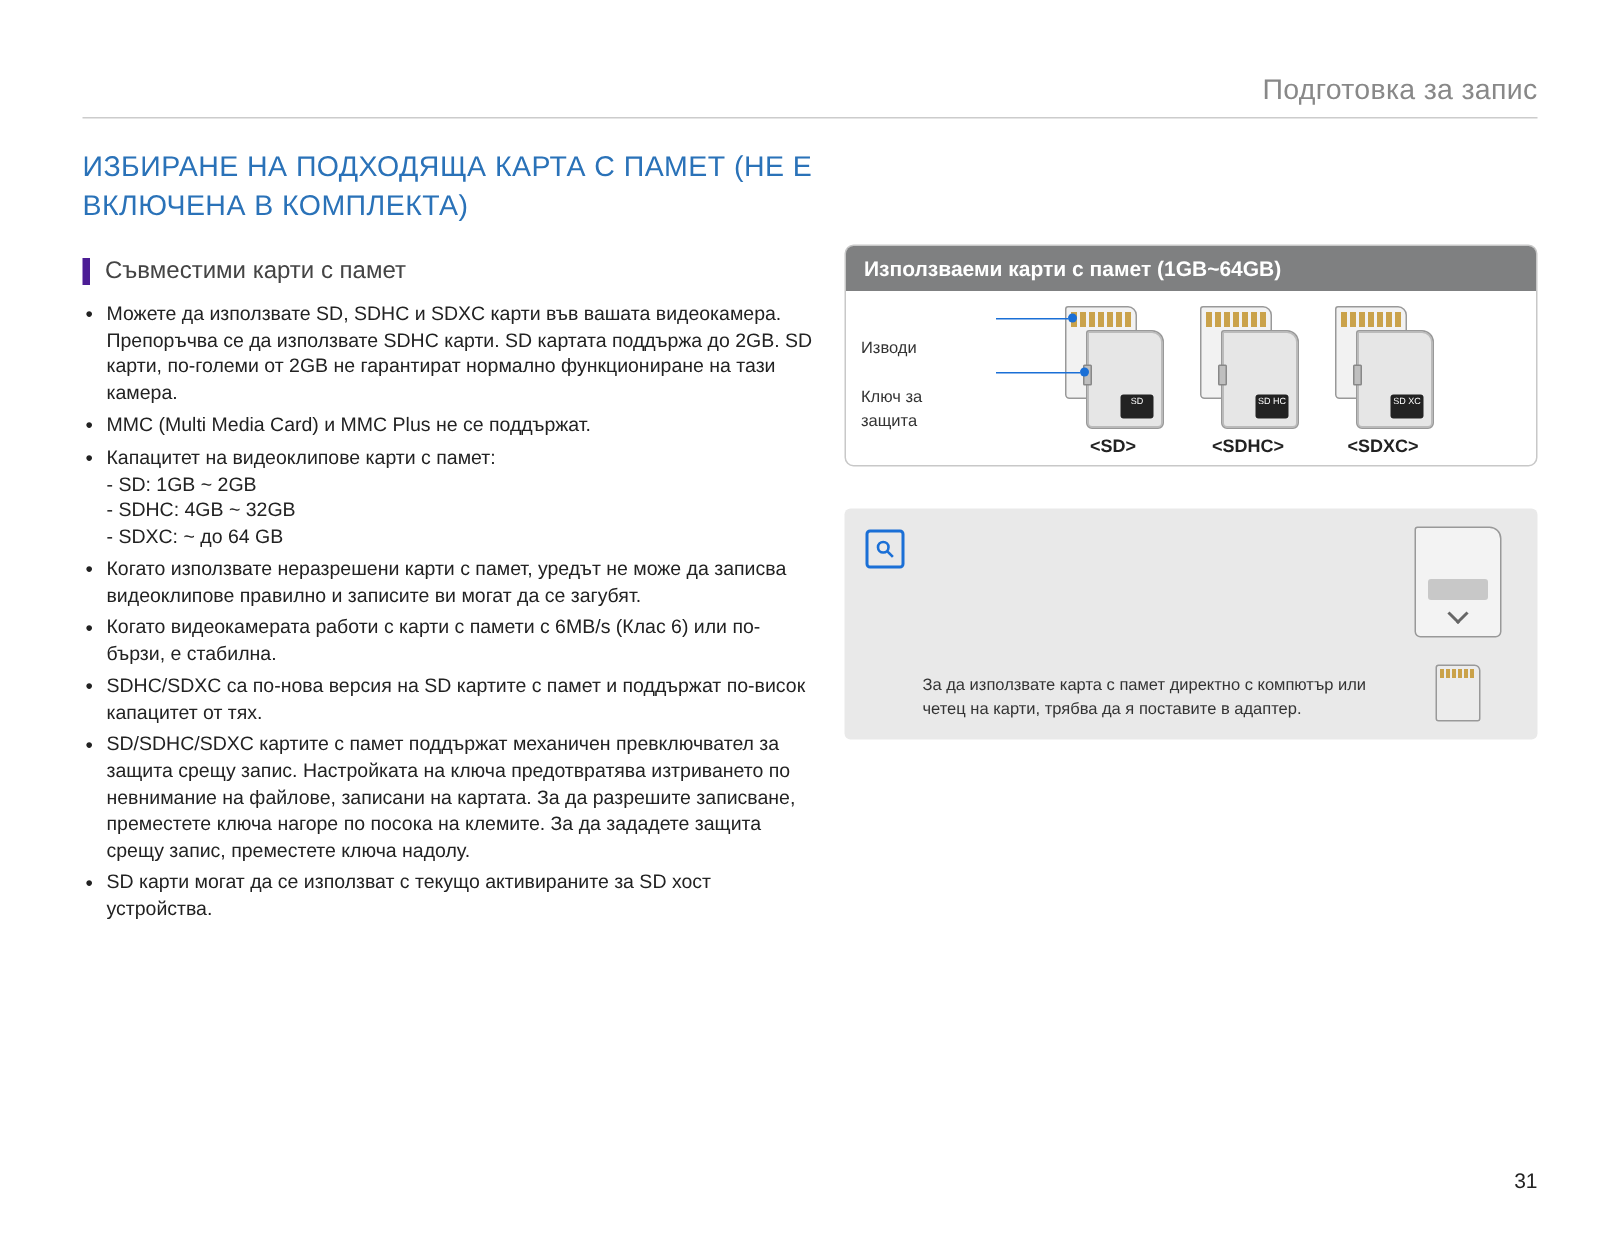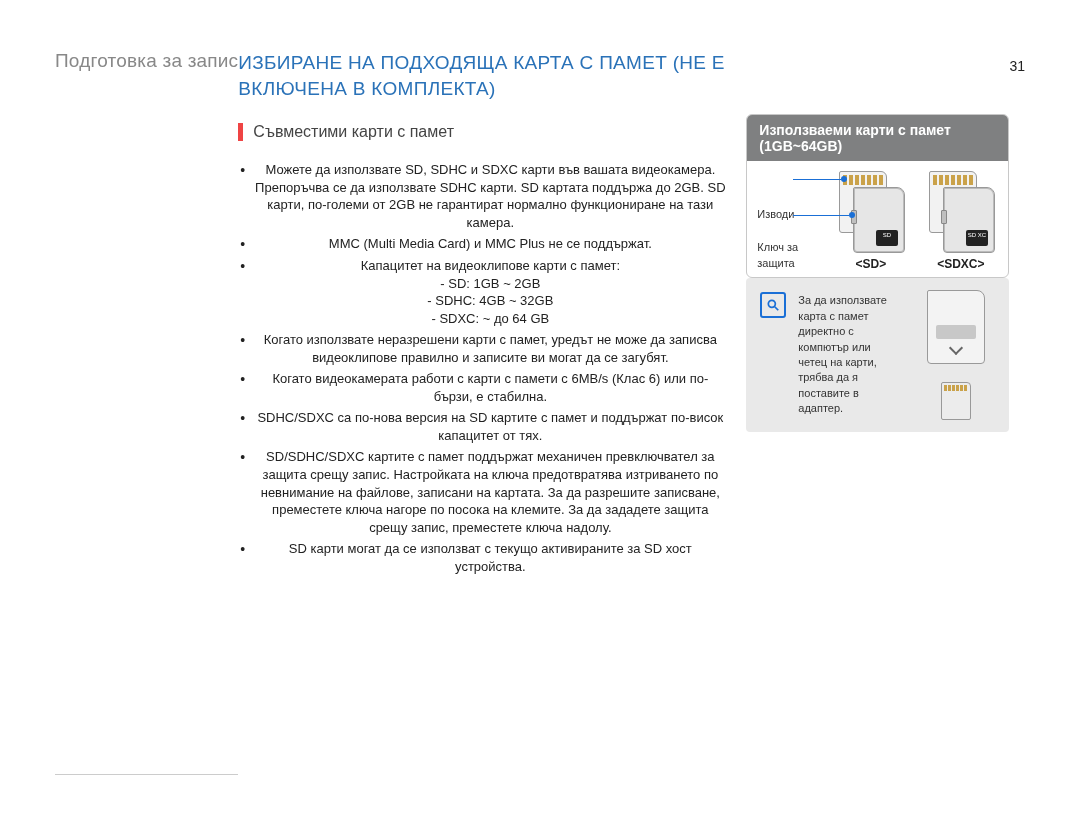--- a/index.html
+++ b/index.html
@@ -8,20 +8,21 @@
     font-family: Arial, Helvetica, sans-serif;
     background: #fff;
     width: 1080px;
     height: 825px;
     box-sizing: border-box;
     padding: 50px 55px 30px 55px;
     color: #222;
   }
   .page {
     display: flex;
+    flex-direction: column;
     height: 100%;
   }
   .header {
     text-align: right;
     font-size: 19px;
     color: #888;
     padding-bottom: 6px;
     border-bottom: 1px solid #ccc;
     margin-bottom: 20px;
     letter-spacing: .2px;
@@ -42,64 +43,64 @@
   .section-title {
     color: #2a72b8;
     font-size: 19px;
     letter-spacing: .3px;
     line-height: 1.35;
     margin-bottom: 22px;
   }
   .subheading {
     font-size: 16px;
     color: #444;
-    border-left: 5px solid #ef4444;
+    border-left: 5px solid #4c1d95;
     padding-left: 10px;
-    margin-bottom: 20px;
+    margin-bottom: 10px;
   }
   ul.bullets {
     list-style: none;
     padding: 0;
     margin: 0;
     font-size: 13px;
     line-height: 1.35;
   }
   ul.bullets > li {
     position: relative;
     padding-left: 16px;
     margin-bottom: 4px;
-    text-align: center;
   }
   ul.bullets > li::before {
     content: "•";
     position: absolute;
     left: 2px;
     top: 0;
     font-size: 14px;
   }
   .sub-dash {
     padding-left: 0;
   }
   .sub-dash div::before { content: "- "; }
   .card-panel {
     border: 1px solid #c8c8c8;
     border-radius: 6px;
     overflow: hidden;
+    margin-bottom: 28px;
   }
   .card-panel-header {
     background: #7f8081;
     color: #fff;
     font-size: 14px;
     font-weight: bold;
     padding: 7px 12px;
   }
   .card-panel-body {
     padding: 10px 10px 6px 10px;
     display: flex;
-    align-items: flex-end;
+    align-items: center;
     gap: 18px;
   }
   .labels {
     font-size: 11px;
     color: #333;
     width: 58px;
     line-height: 1.4;
   }
   .labels .row1 { margin-top: 6px; margin-bottom: 18px; }
   .cards-row {
@@ -199,21 +200,21 @@
   .tip-icon svg { width: 14px; height: 14px; }
   .tip-body { flex: 1; }
   .tip-title {
     color: #1a6fd6;
     font-size: 13px;
     margin-bottom: 8px;
   }
   .tip-row {
     display: flex;
     gap: 14px;
-    align-items: center;
+    align-items: flex-end;
     font-size: 11px;
     line-height: 1.4;
     color: #333;
   }
   .adapter-illus {
     flex: 0 0 80px;
     height: 130px;
     position: relative;
   }
   .adp-big {
@@ -308,20 +309,30 @@
                   <div class="logo-box">SD</div>
                 </div>
                 <div class="pointer-line" style="left:-46px; top:8px; width:48px;"></div>
                 <div class="pointer-dot" style="left:2px; top:5px;"></div>
                 <div class="pointer-line" style="left:-46px; top:44px; width:56px;"></div>
                 <div class="pointer-dot" style="left:10px; top:41px;"></div>
               </div>
               <div class="cap">&lt;SD&gt;</div>
             </div>
 
+            <div class="card-col">
+              <div class="sdcard">
+                <div class="sd-back"></div>
+                <div class="sd-front">
+                  <div class="logo-box">SD
+HC</div>
+                </div>
+              </div>
+              <div class="cap">&lt;SDHC&gt;</div>
+            </div>
 
             <div class="card-col">
               <div class="sdcard">
                 <div class="sd-back"></div>
                 <div class="sd-front">
                   <div class="logo-box">SD
 XC</div>
                 </div>
               </div>
               <div class="cap">&lt;SDXC&gt;</div>

